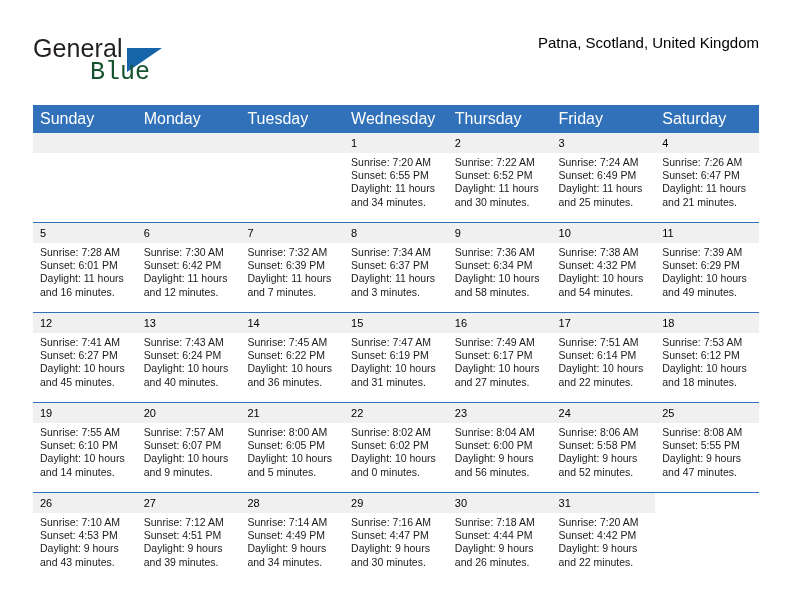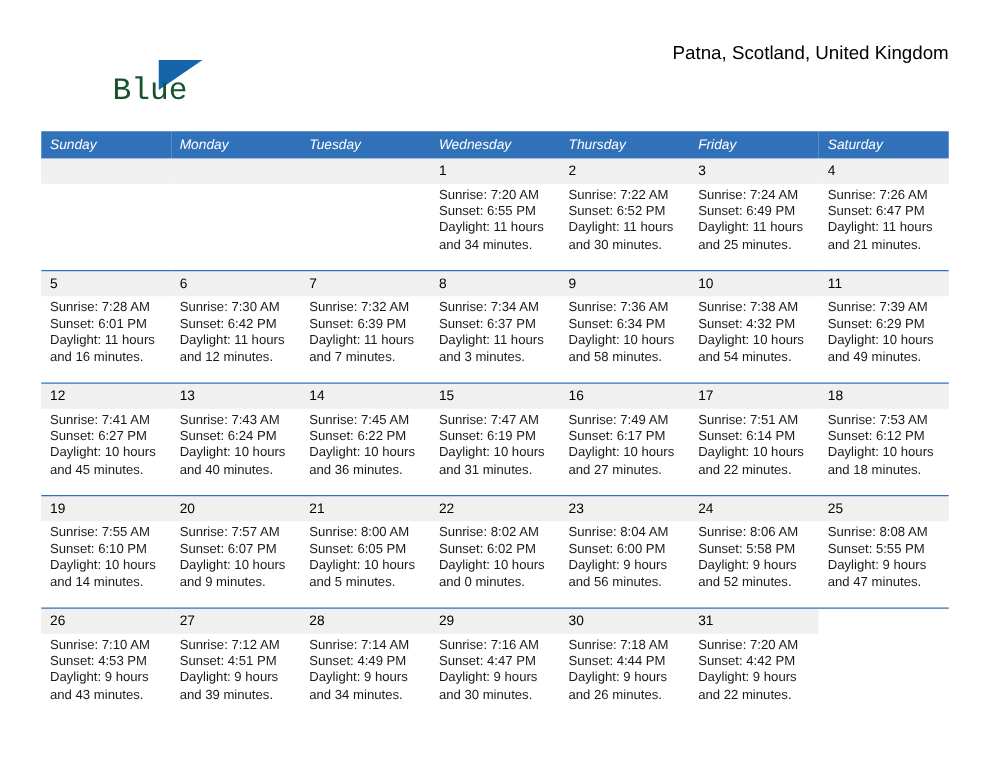--- a/index.html
+++ b/index.html
@@ -94,27 +94,26 @@
     width: 726px;
   }
   table.cal {
     border-collapse: collapse;
     table-layout: fixed;
     width: 726px;
   }
   table.cal th {
     background: #3071b9;
     color: #ffffff;
-    font-size: 11px;
+    font-size: 16px;
     font-weight: normal;
     text-align: left;
     padding: 5px 0 5px 7px;
     height: 11px;
     border: none;
-    font-style: italic;
   }
   table.cal col { width: 103.71px; }
 
   td.day {
     vertical-align: top;
     padding: 0;
     border: none;
     border-top: 1px solid #3071b9;
     height: 89px;
     background: #ffffff;
@@ -145,20 +144,21 @@
   .daylight-line { white-space: normal !important; }
 </style>
 </head>
 <body>
 
 <div class="page">
 
   <div class="header">
 
     <div class="brand">
+      <span class="brand-general">General</span>
       <span class="brand-triangle"></span>
       <span class="brand-blue">Blue</span>
     </div>
 
     <div class="title-wrap">
       <div class="cal-subtitle">Patna, Scotland, United Kingdom</div>
     </div>
 
   </div>
 

